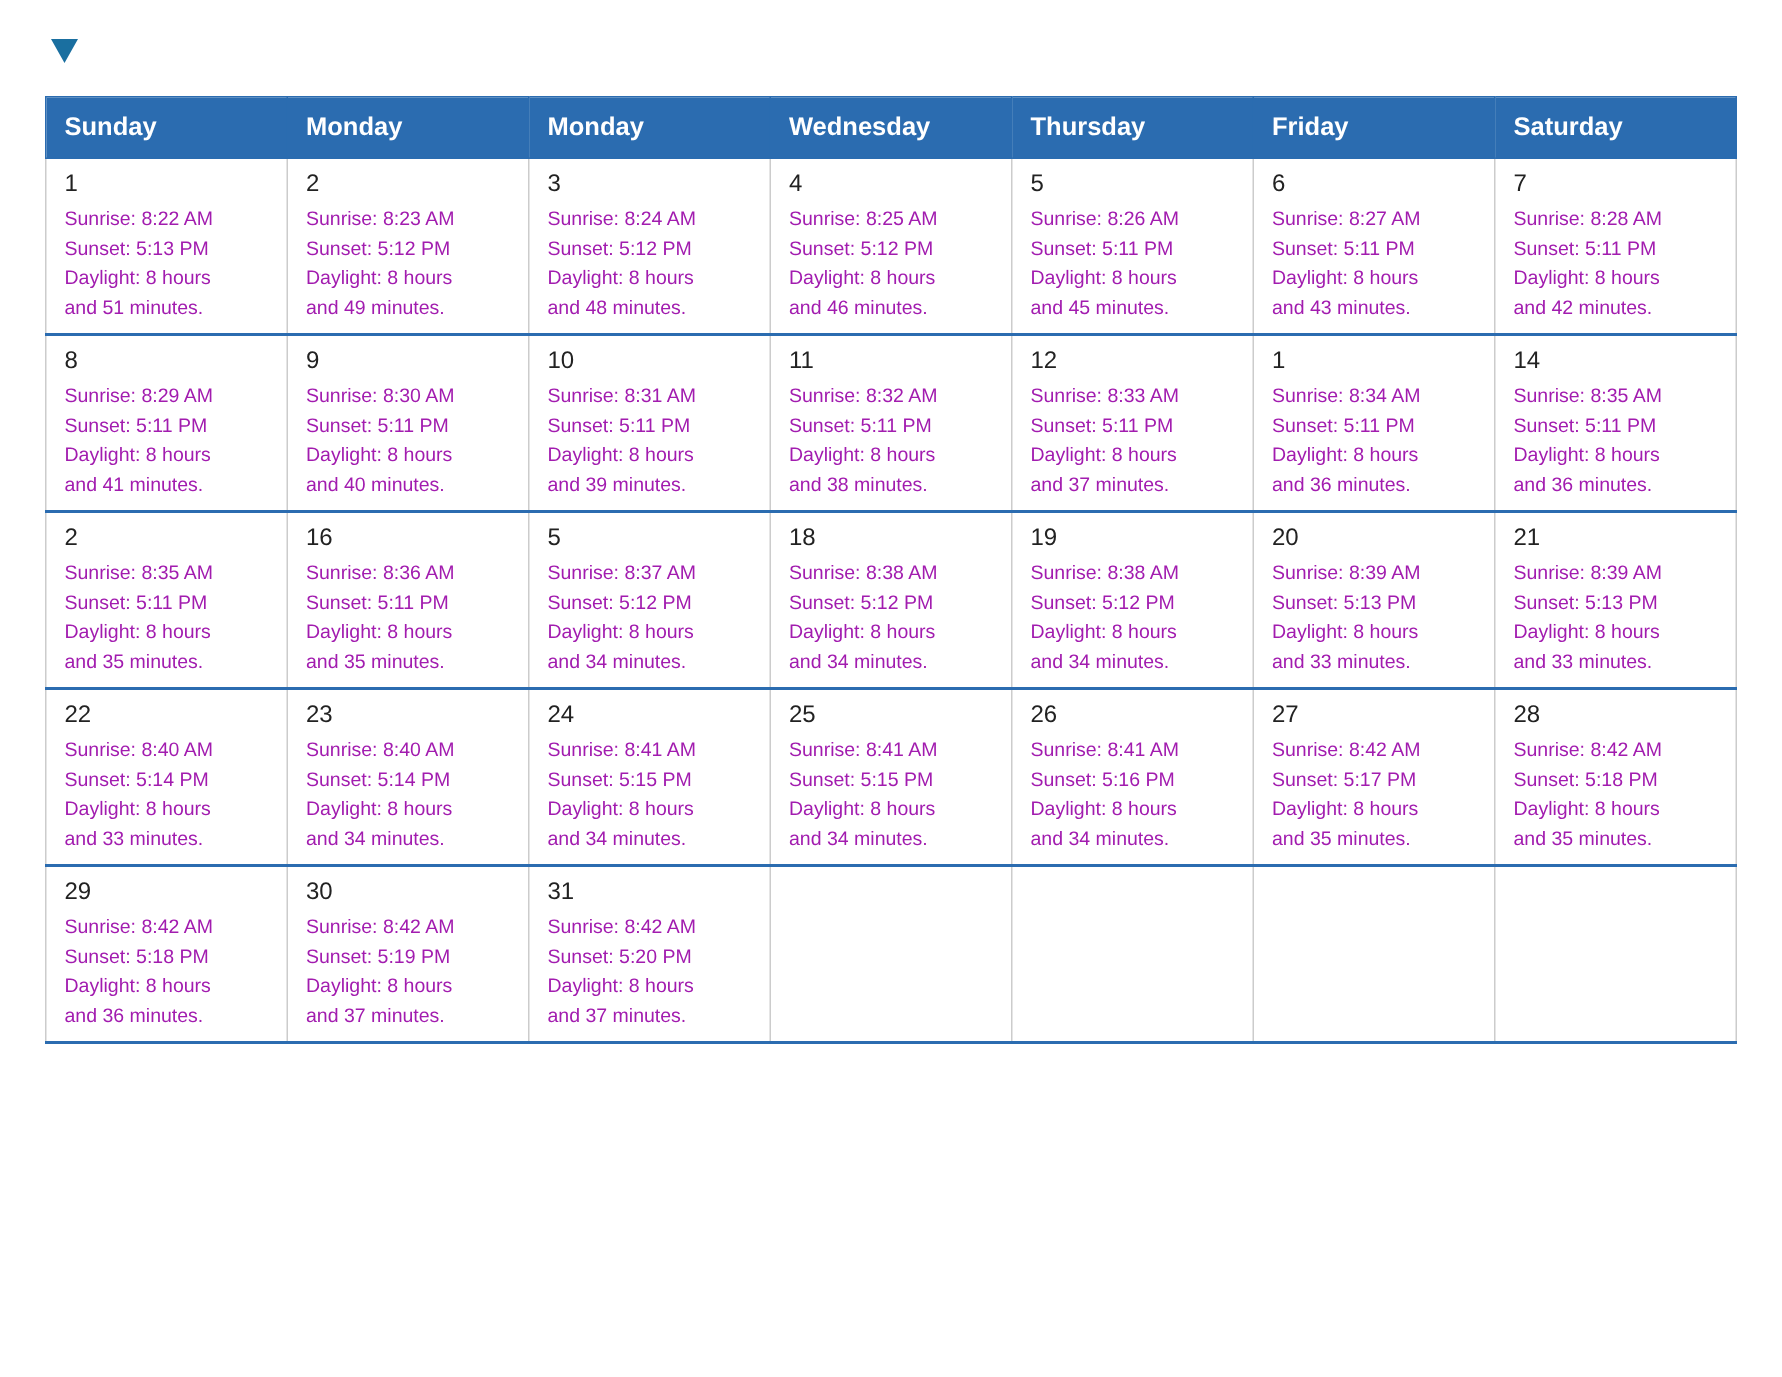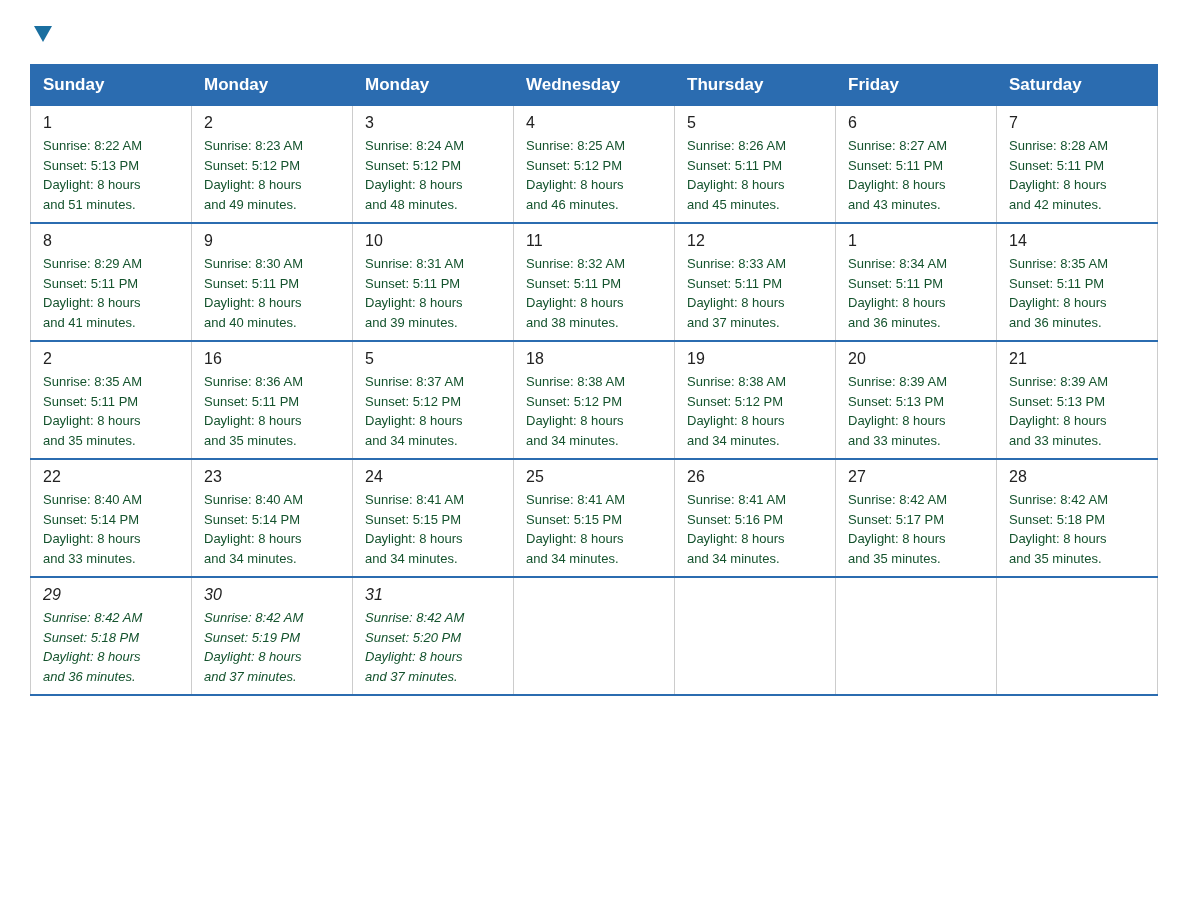--- a/index.html
+++ b/index.html
@@ -84,28 +84,27 @@
     }
     tbody td .day-number {
       font-size: 16px;
       font-weight: normal;
       display: block;
       margin-bottom: 4px;
     }
     tbody td .day-info {
       font-size: 13px;
       line-height: 1.5;
-      color: #14532d;
+      color: #a21caf;
     }
     tbody tr:last-child {
       border-bottom: 2px solid #2b6cb0;
     }
     .last-row td {
       height: 110px;
-      font-style: italic;
     }
   </style>
 </head>
 <body>
 
 <div class="header">
   <div class="logo">
     <div class="logo-wrapper">
       <div class="logo-line1">
         <span class="logo-text-general"></span>

